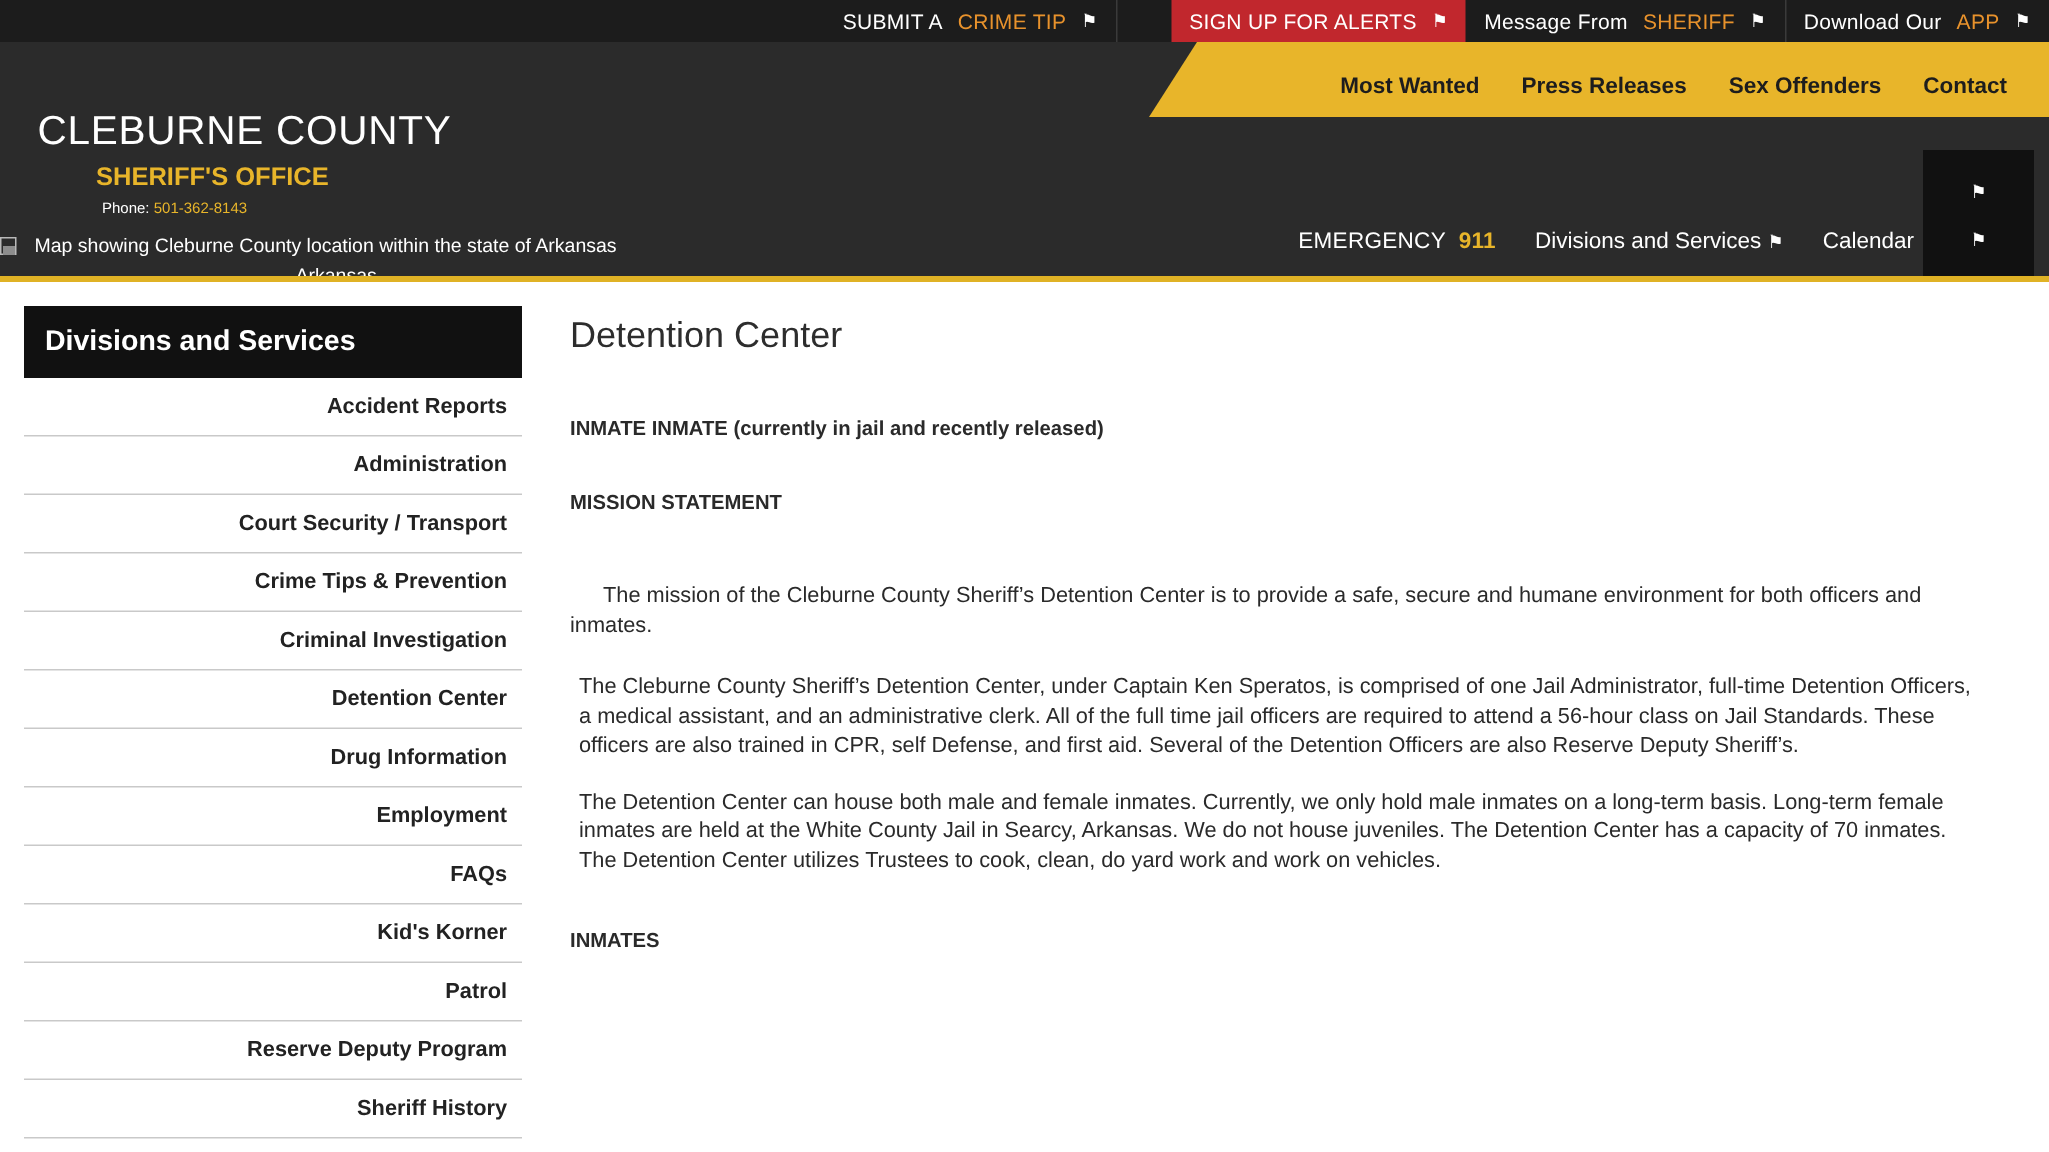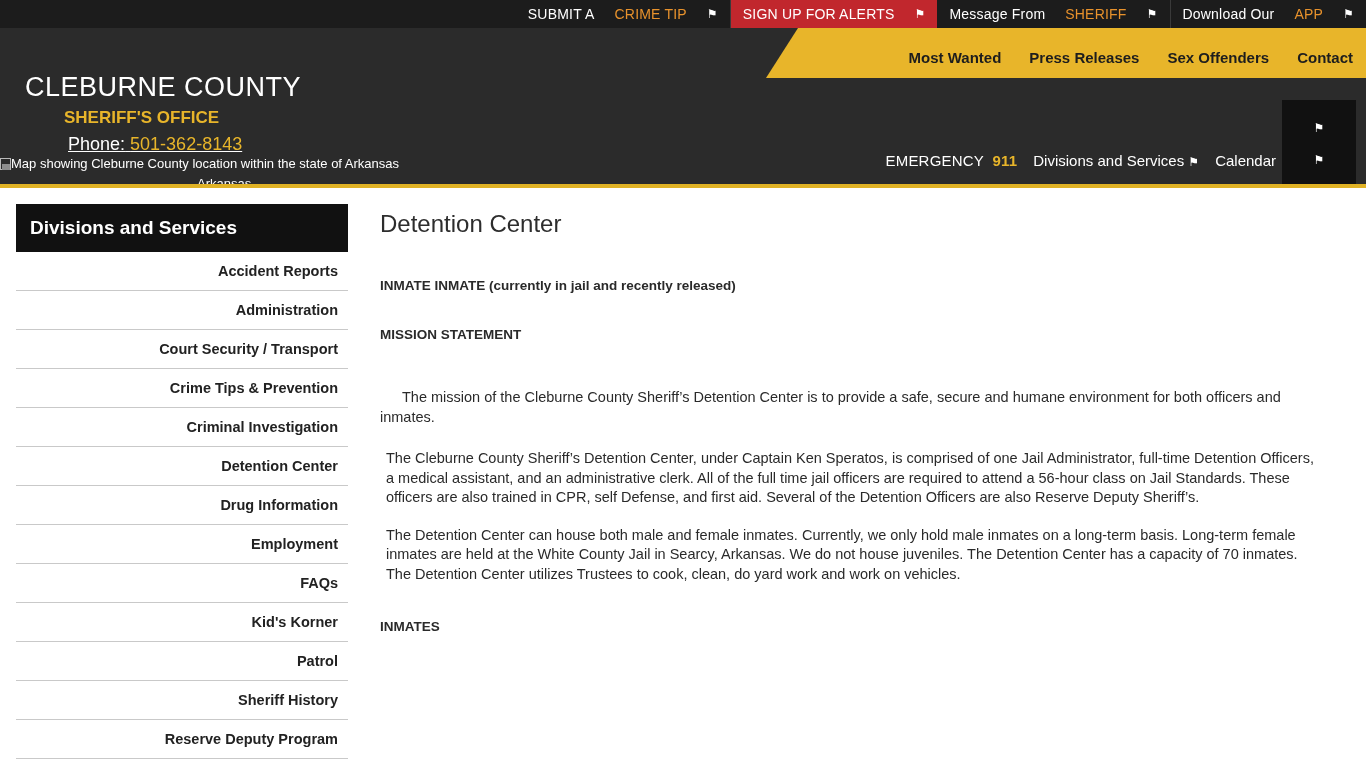--- a/index.html
+++ b/index.html
@@ -17,31 +17,32 @@
     background: #1c1c1c;
     display: flex;
     justify-content: flex-end;
     align-items: stretch;
     font-size: 14px;
     color: #ffffff;
   }
   .topbar-item {
     display: flex;
     align-items: center;
-    gap: 20px;
+    gap: 10px;
     padding: 0 12px;
     white-space: nowrap;
     letter-spacing: .2px;
   }
   .topbar-item.sep { border-right: 1px solid #3a3a3a; }
   .topbar-item .accent { color: #e8922c; }
   .topbar-item.alerts {
     background: #c1272d;
     color: #ffffff;
     font-weight: 400;
+    margin-left: 36px;
   }
   .glyph { font-size: 12px; display: inline-block; }
 
   
   .header {
     position: relative;
     height: 160px;
     background: #2b2b2b;
     border-bottom: 4px solid #e0b225;
     overflow: hidden;
@@ -55,21 +56,21 @@
     clip-path: polygon(32px 0, 100% 0, 100% 100%, 0 100%);
   }
   .yellow-nav {
     position: absolute;
     top: 0; right: 0;
     width: 600px; height: 58px;
     display: flex;
     align-items: center;
     justify-content: flex-end;
     gap: 28px;
-    padding-right: 13px;
+    padding-right: 28px;
     font-size: 15px;
     font-weight: bold;
     color: #1d1d1d;
   }
   .yellow-nav a { color: #1d1d1d; text-decoration: none; white-space: nowrap; }
 
   .county-title {
     position: absolute;
     left: 25px; top: 44px;
     font-size: 27px;
@@ -79,34 +80,33 @@
   .office-title {
     position: absolute;
     left: 64px; top: 80px;
     font-size: 17px;
     font-weight: bold;
     color: #e8b52a;
   }
   .phone-line {
     position: absolute;
     left: 68px; top: 106px;
-    font-size: 18px;
-    color: #ffffff;
-    text-decoration: underline;
+    font-size: 10px;
+    color: #ffffff;
   }
   .phone-line .num { color: #e8b52a; }
 
   .alt-map {
     position: absolute;
     left: 0; top: 128px;
     font-size: 13px;
     color: #ffffff;
     display: flex;
     align-items: center;
-    gap: 0;
+    gap: 12px;
   }
   .alt-state {
     position: absolute;
     left: 197px; top: 148px;
     font-size: 13px;
     color: #ffffff;
   }
   .broken-img {
     display: inline-block;
     width: 11px; height: 12px;
@@ -120,21 +120,21 @@
     left: 1px; top: 5px;
     width: 8px; height: 6px;
     background: #8d8d8d;
   }
 
   .second-nav {
     position: absolute;
     right: 90px; top: 124px;
     display: flex;
     align-items: flex-end;
-    gap: 16px;
+    gap: 26px;
     font-size: 15px;
     color: #ffffff;
   }
   .emergency {
     font-size: 15px;
     color: #ffffff;
     letter-spacing: .2px;
   }
   .emergency .num { color: #e8b52a; font-weight: bold; }
   .second-nav a { color: #ffffff; text-decoration: none; white-space: nowrap; }
@@ -310,24 +310,24 @@
       <li>
           <a href="#">FAQs</a>
         </li>
       <li>
           <a href="#">Kid's Korner</a>
         </li>
       <li>
           <a href="#">Patrol</a>
         </li>
       <li>
+          <a href="#">Reserve Deputy Program</a>
+        </li>
+      <li>
           <a href="#">Sheriff History</a>
-        </li>
-      <li>
-          <a href="#">Reserve Deputy Program</a>
         </li>
     </ul>
   </div>
 
   <div class="content">
     <h1>Detention Center</h1>
 
     <div class="sect-label">INMATE INMATE (currently in jail and recently released)</div>
 
     <div class="sect-label gap-top">MISSION STATEMENT</div>

